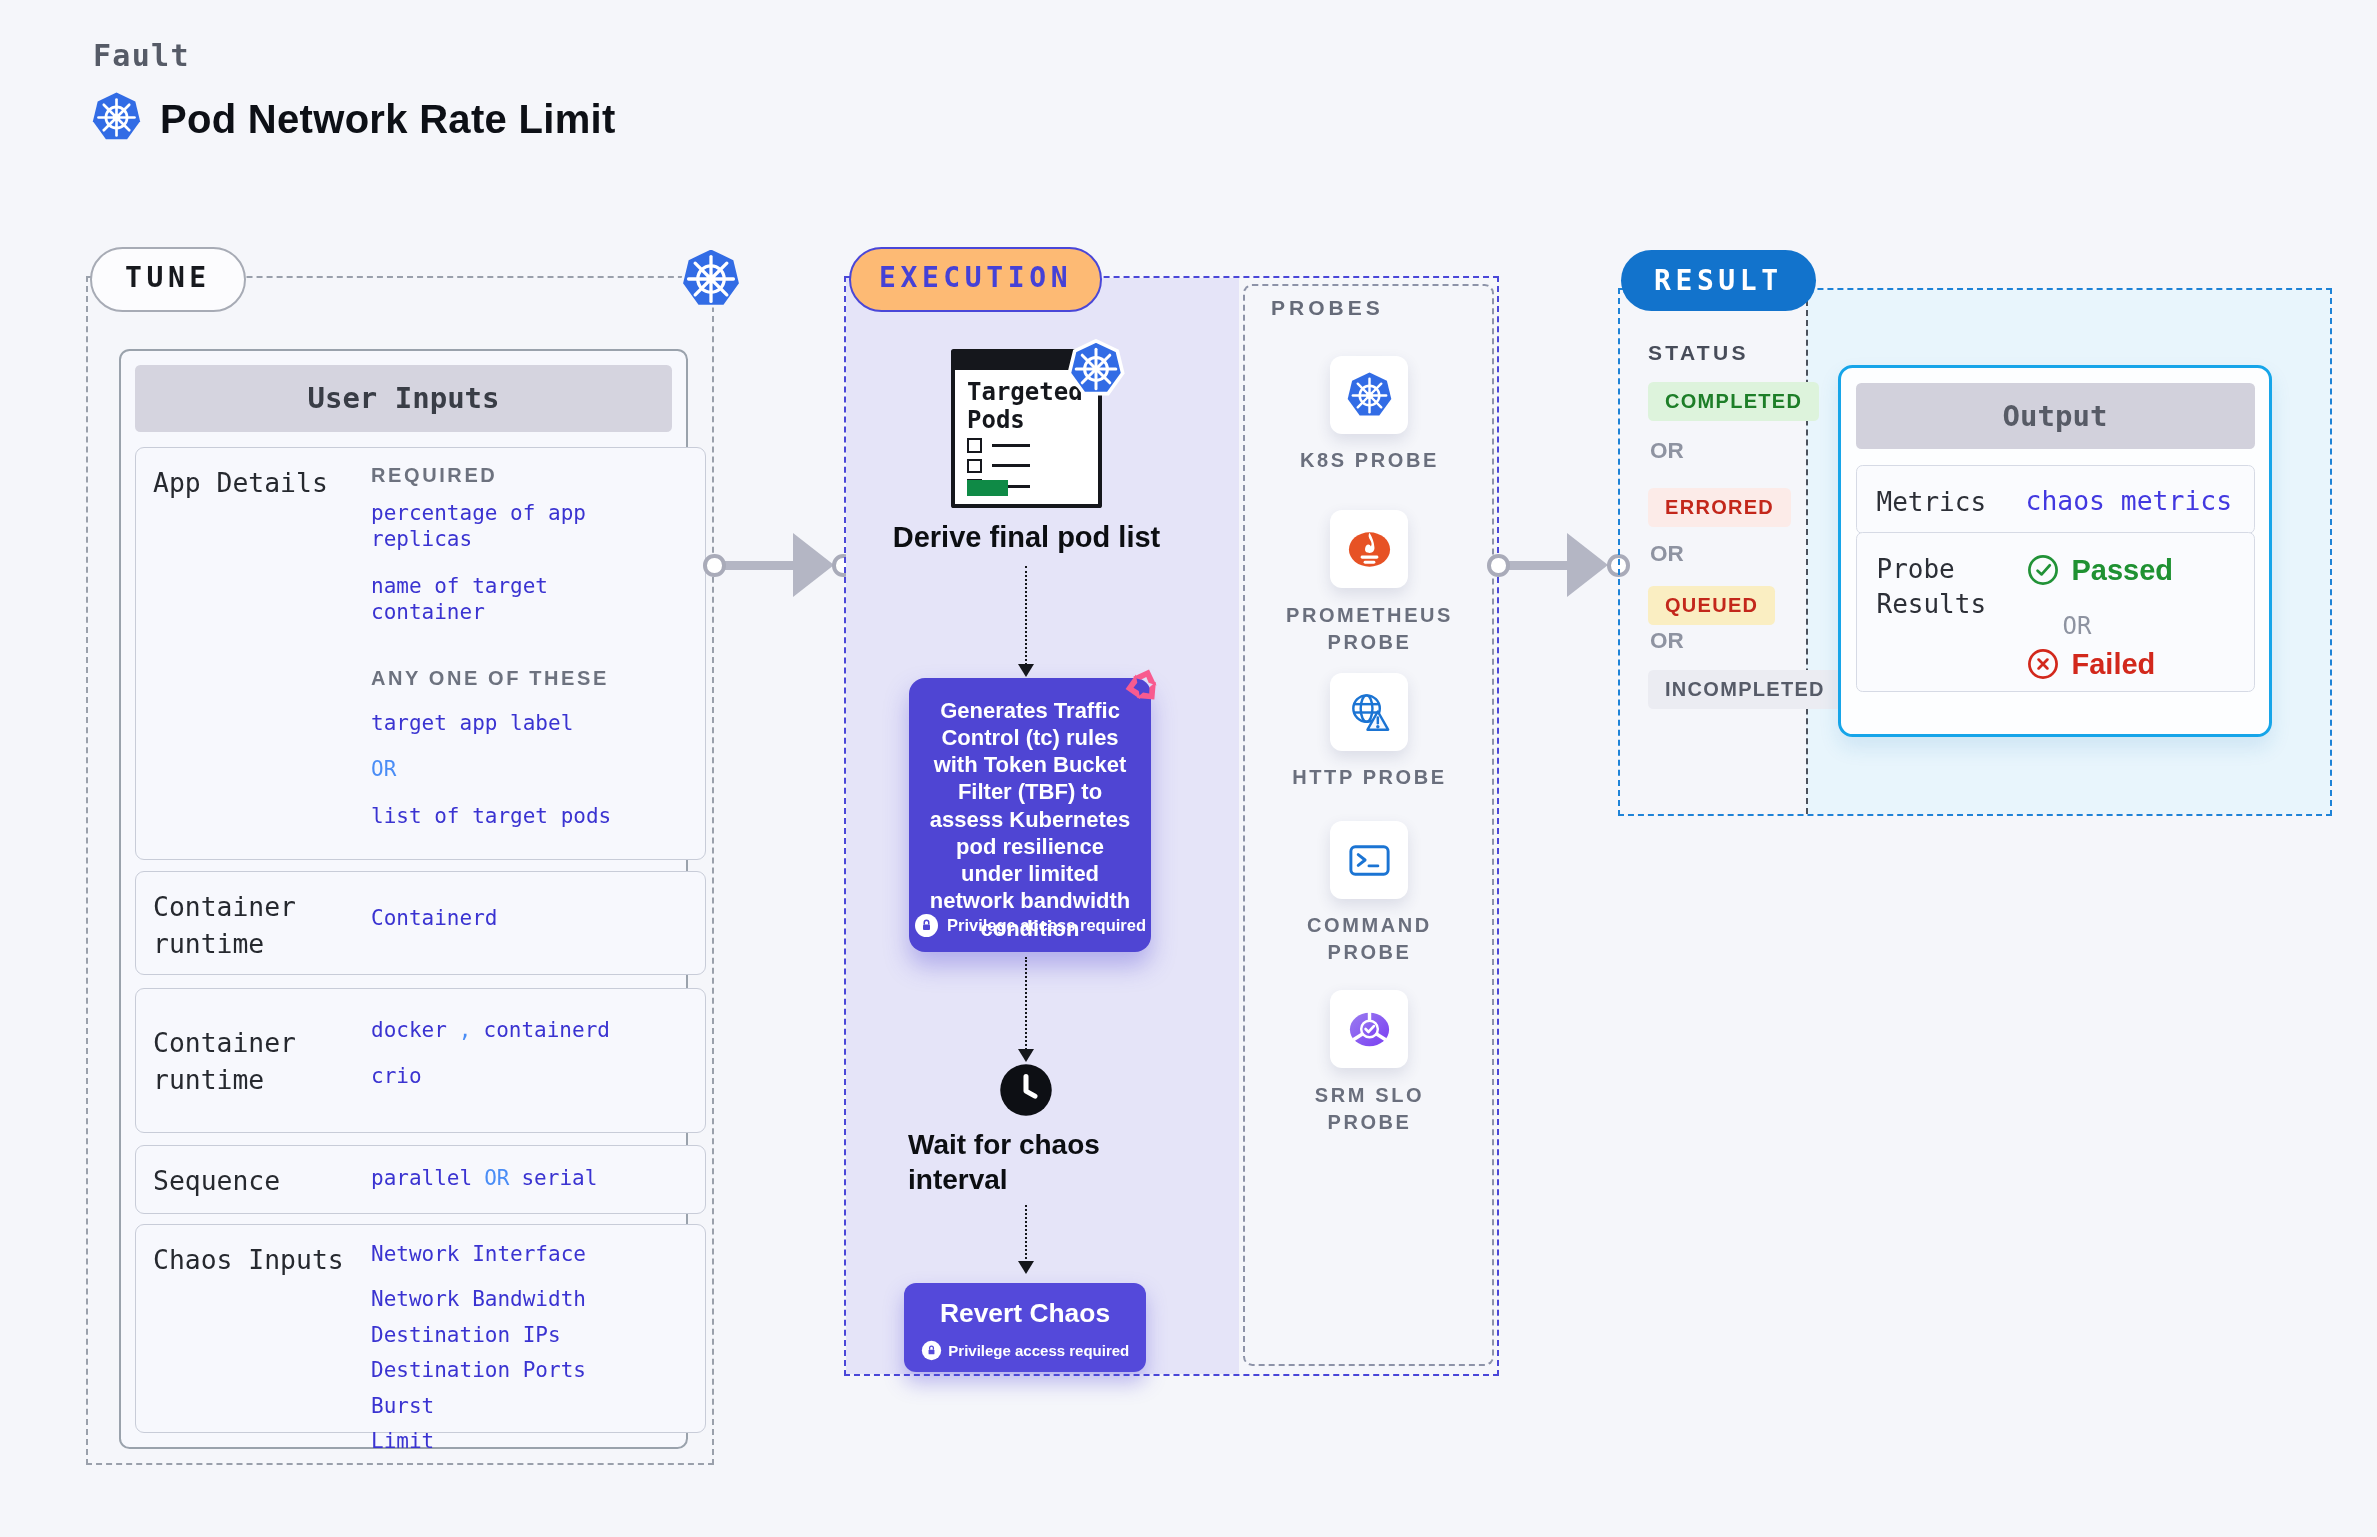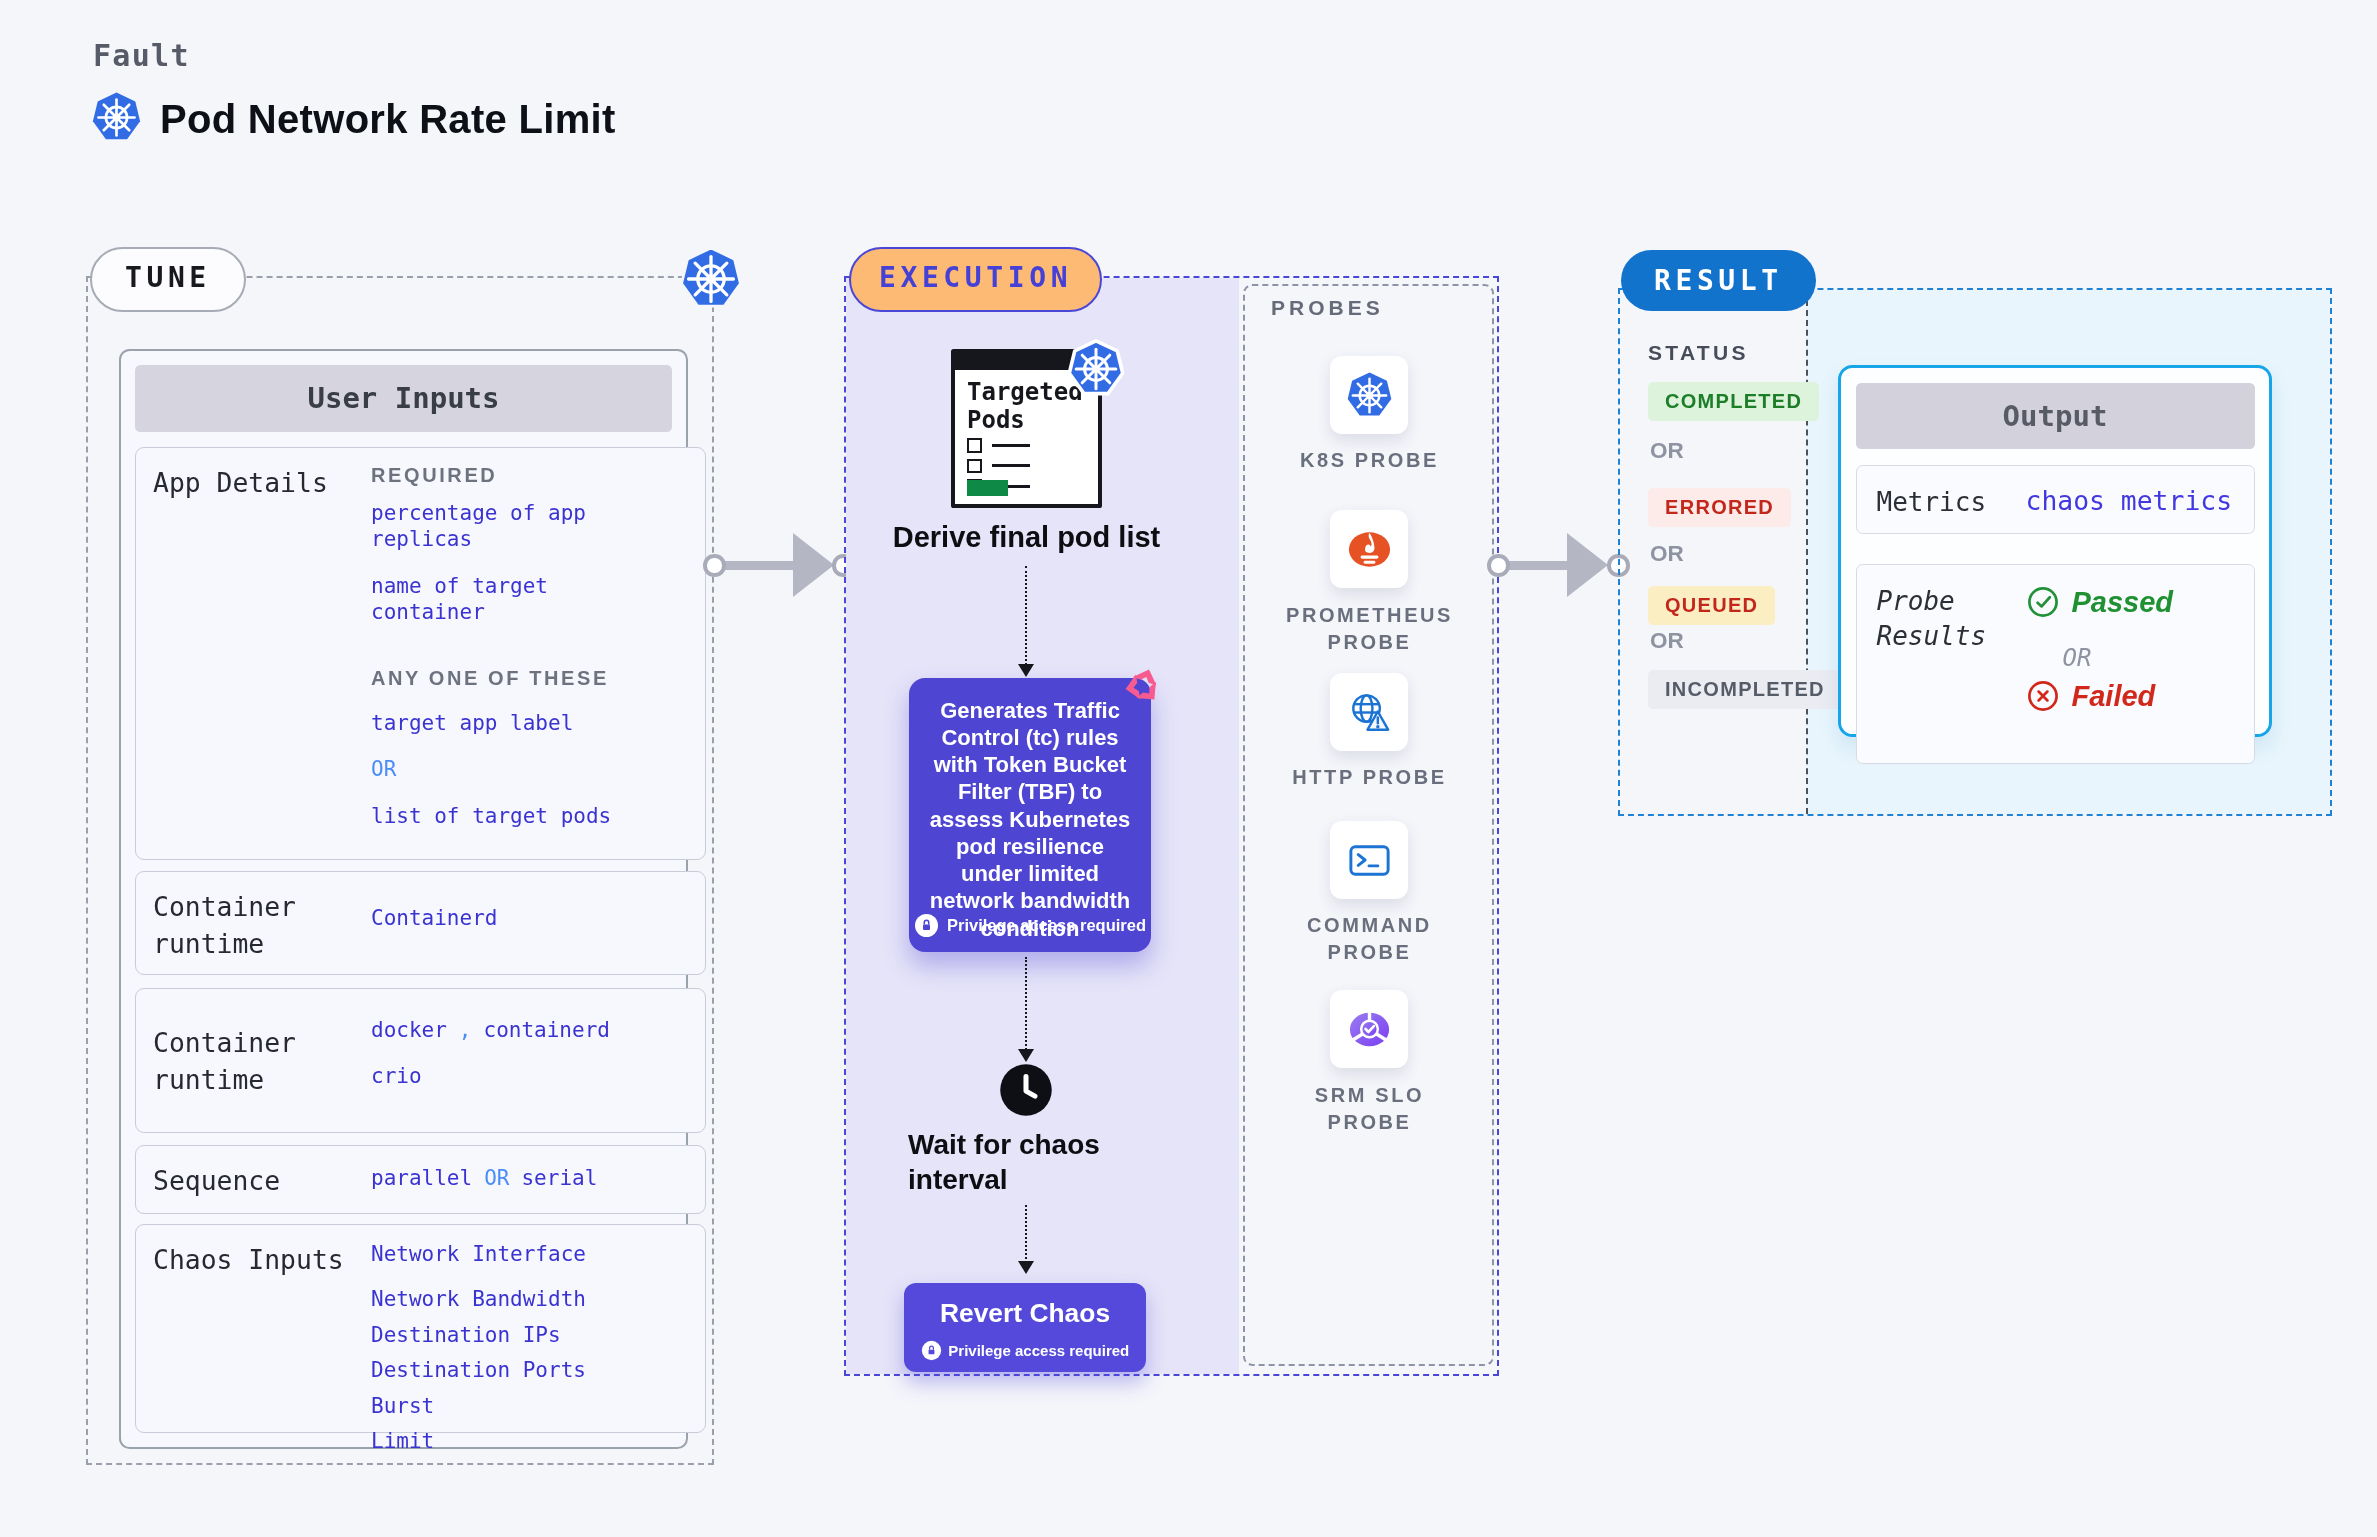--- a/index.html
+++ b/index.html
@@ -105,21 +105,21 @@
   .badge-queued{top:586px;background:#faeec2;color:#c3271b;}
   .badge-incompleted{top:670px;background:#ebecf2;color:#565b68;}
   .or-status{position:absolute;left:1650px;font-weight:700;font-size:22.5px;color:#8e93a1;}
   .or1{top:438px;} .or2{top:541px;} .or3{top:628px;}
   .output-panel{left:1838px;top:365px;width:434px;height:372px;background:#fdfeff;border:3.3px solid #16a5e9;border-radius:14.5px;
                 box-sizing:border-box;box-shadow:0 10.6px 20px rgba(22,120,190,.12);}
   .output-header{position:absolute;left:14.5px;top:14.5px;right:14.5px;height:66px;background:#d2d1dc;border-radius:5.3px;
                  text-align:center;line-height:66px;font-weight:700;font-size:29px;color:#575b66;}
   .output-row{position:absolute;left:14.5px;right:14.5px;border:1.3px solid #d6dae5;border-radius:6.6px;background:#fafbfe;box-sizing:border-box;}
   .out-metrics{top:97px;height:69px;}
-  .out-probe{top:196px;height:200px;font-style:italic;}
+  .out-probe{top:164px;height:160px;}
   .out-label{position:absolute;left:20px;top:18.5px;font-size:26px;color:#2c2f37;line-height:1.35;}
   .metrics-value{position:absolute;left:169px;top:18.5px;font-size:26.4px;color:#4238e0;}
   .pr-row{position:absolute;left:169px;display:flex;align-items:center;gap:12px;}
   .pr-passed{top:20px;} .pr-failed{top:114px;}
   .pr-row svg{width:34px;height:34px;}
   .passed-text{font-weight:800;font-size:29px;color:#1f9132;}
   .failed-text{font-weight:800;font-size:29px;color:#d2281c;}
   .or-output{position:absolute;left:206px;top:79px;font-size:24px;color:#8e93a1;}
 </style>
 </head>

